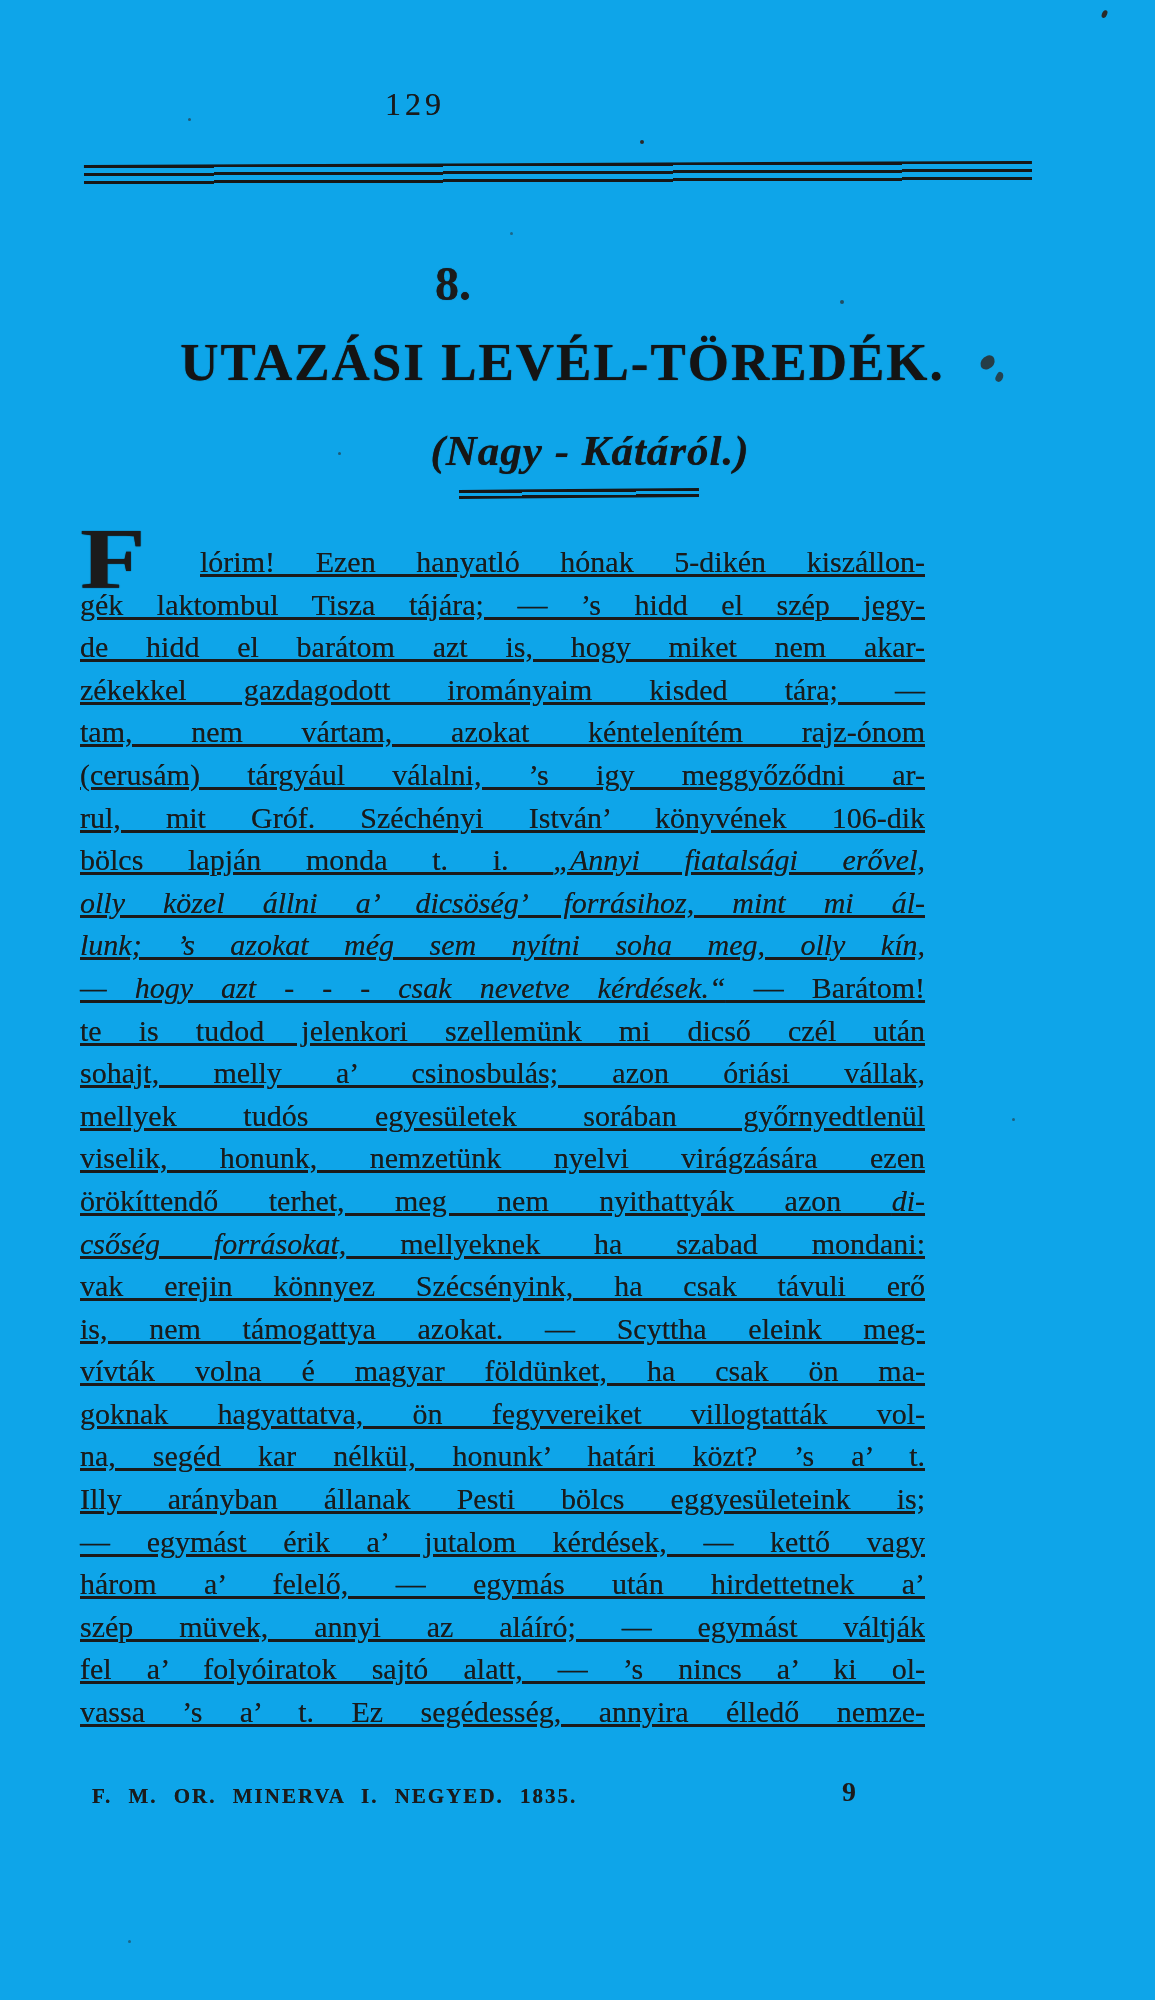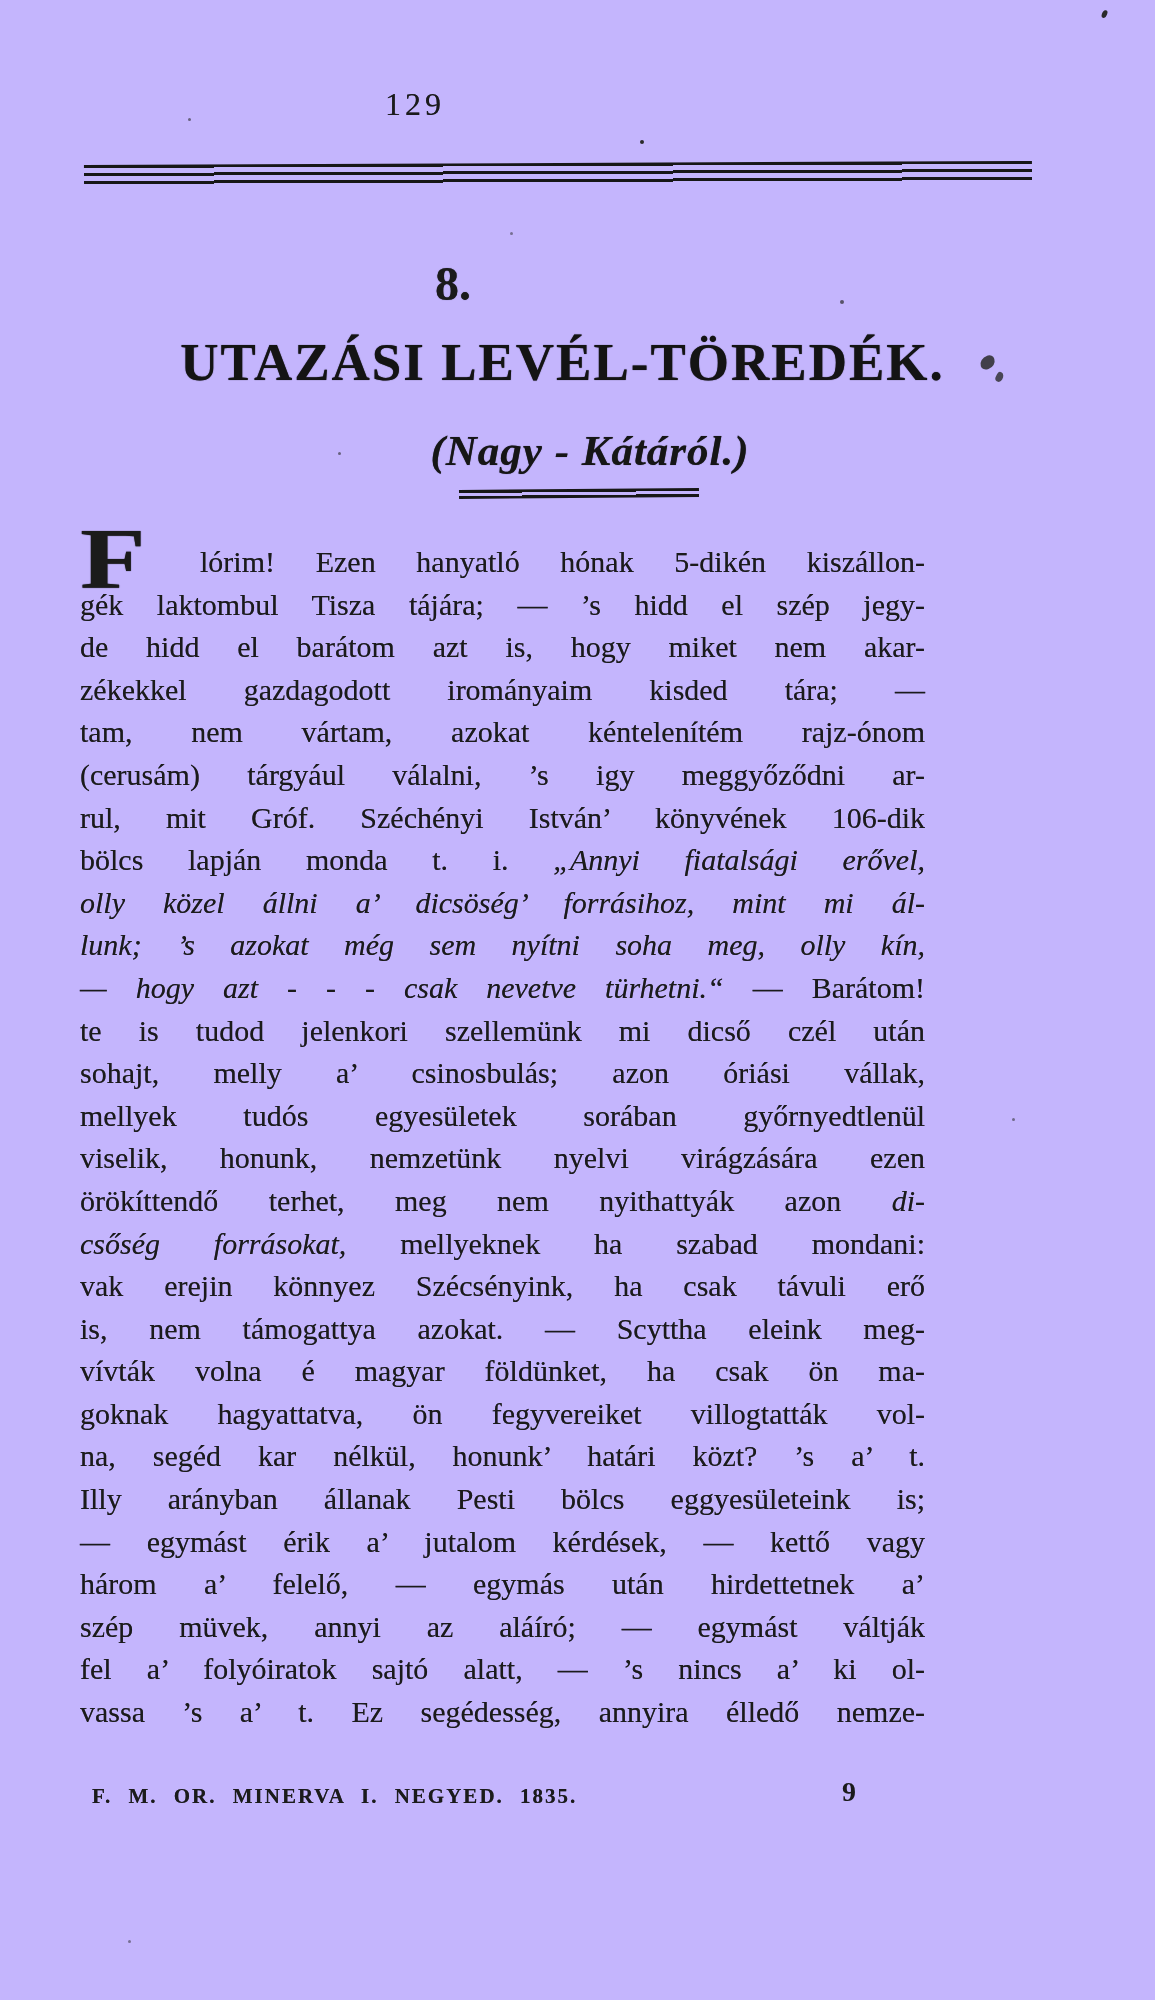--- a/index.html
+++ b/index.html
@@ -1,20 +1,20 @@
 <!DOCTYPE html>
 <html><head>
 <meta charset="utf-8">
 <style>
   html,body{margin:0;padding:0;background:#e8e8e4;}
   .page{
     position:relative;
     width:1155px;height:2000px;
     margin:0 auto;
-    background:#c4b5fd;
+    background:#0ea5e9;
     font-family:"Liberation Serif","DejaVu Serif",serif;
     color:#1b1b1b;
     overflow:hidden;
   }
   .pagenum{
     position:absolute;top:86px;left:350px;width:130px;
     text-align:center;font-size:32px;letter-spacing:4px;
     text-shadow:0 0 .6px rgba(0,0,0,.6);
   }
   .rule-triple{
@@ -50,21 +50,21 @@
     position:absolute;top:541px;left:80px;width:845px;
     font-size:30px;line-height:42.6px;
     text-shadow:0 0 .6px rgba(0,0,0,.55);
   }
   .dropcap{
     position:absolute;top:-25px;left:0;
     font-size:86px;line-height:1;font-weight:bold;
     transform:scaleX(1.25);transform-origin:left bottom;
     text-shadow:0 0 1px rgba(0,0,0,.8);
   }
-  .lines{position:relative;}
+  .lines{position:relative;text-decoration:underline;}
   .line{
     text-align:justify;
     text-align-last:justify;
     -moz-text-align-last:justify;
     height:42.6px;overflow:visible;white-space:nowrap;
   }
   .line:first-child{padding-left:120px;}
   .it{font-style:italic;}
   .footer{position:absolute;top:1776px;left:84px;width:845px;height:60px;}
   .imprint{
@@ -98,21 +98,21 @@
         <div class="line"><span>lórim! Ezen hanyatló hónak 5-dikén kiszállon-</span></div>
         <div class="line"><span>gék laktombul Tisza tájára; — ’s hidd el szép jegy-</span></div>
         <div class="line"><span>de hidd el barátom azt is, hogy miket nem akar-</span></div>
         <div class="line"><span>zékekkel gazdagodott irományaim kisded tára; —</span></div>
         <div class="line"><span>tam, nem vártam, azokat kéntelenítém rajz-ónom</span></div>
         <div class="line"><span>(cerusám) tárgyául válalni, ’s igy meggyőződni ar-</span></div>
         <div class="line"><span>rul, mit Gróf. Széchényi István’ könyvének 106-dik</span></div>
         <div class="line"><span>bölcs lapján monda t. i. </span><span class="it">„Annyi fiatalsági erővel,</span></div>
         <div class="line"><span class="it">olly közel állni a’ dicsöség’ forrásihoz, mint mi ál-</span></div>
         <div class="line"><span class="it">lunk; ’s azokat még sem nyítni soha meg, olly kín,</span></div>
-        <div class="line"><span class="it">— hogy azt - - - csak nevetve türhetni.“</span><span> — Barátom!</span></div>
+        <div class="line"><span class="it">— hogy azt - - - csak nevetve kérdések.“</span><span> — Barátom!</span></div>
         <div class="line"><span>te is tudod jelenkori szellemünk mi dicső czél után</span></div>
         <div class="line"><span>sohajt, melly a’ csinosbulás; azon óriási vállak,</span></div>
         <div class="line"><span>mellyek tudós egyesületek sorában győrnyedtlenül</span></div>
         <div class="line"><span>viselik, honunk, nemzetünk nyelvi virágzására ezen</span></div>
         <div class="line"><span>örökíttendő terhet, meg nem nyithattyák azon </span><span class="it">di-</span></div>
         <div class="line"><span class="it">csőség forrásokat,</span><span> mellyeknek ha szabad mondani:</span></div>
         <div class="line"><span>vak erejin könnyez Szécsényink, ha csak távuli erő</span></div>
         <div class="line"><span>is, nem támogattya azokat. — Scyttha eleink meg-</span></div>
         <div class="line"><span>vívták volna é magyar földünket, ha csak ön ma-</span></div>
         <div class="line"><span>goknak hagyattatva, ön fegyvereiket villogtatták vol-</span></div>

